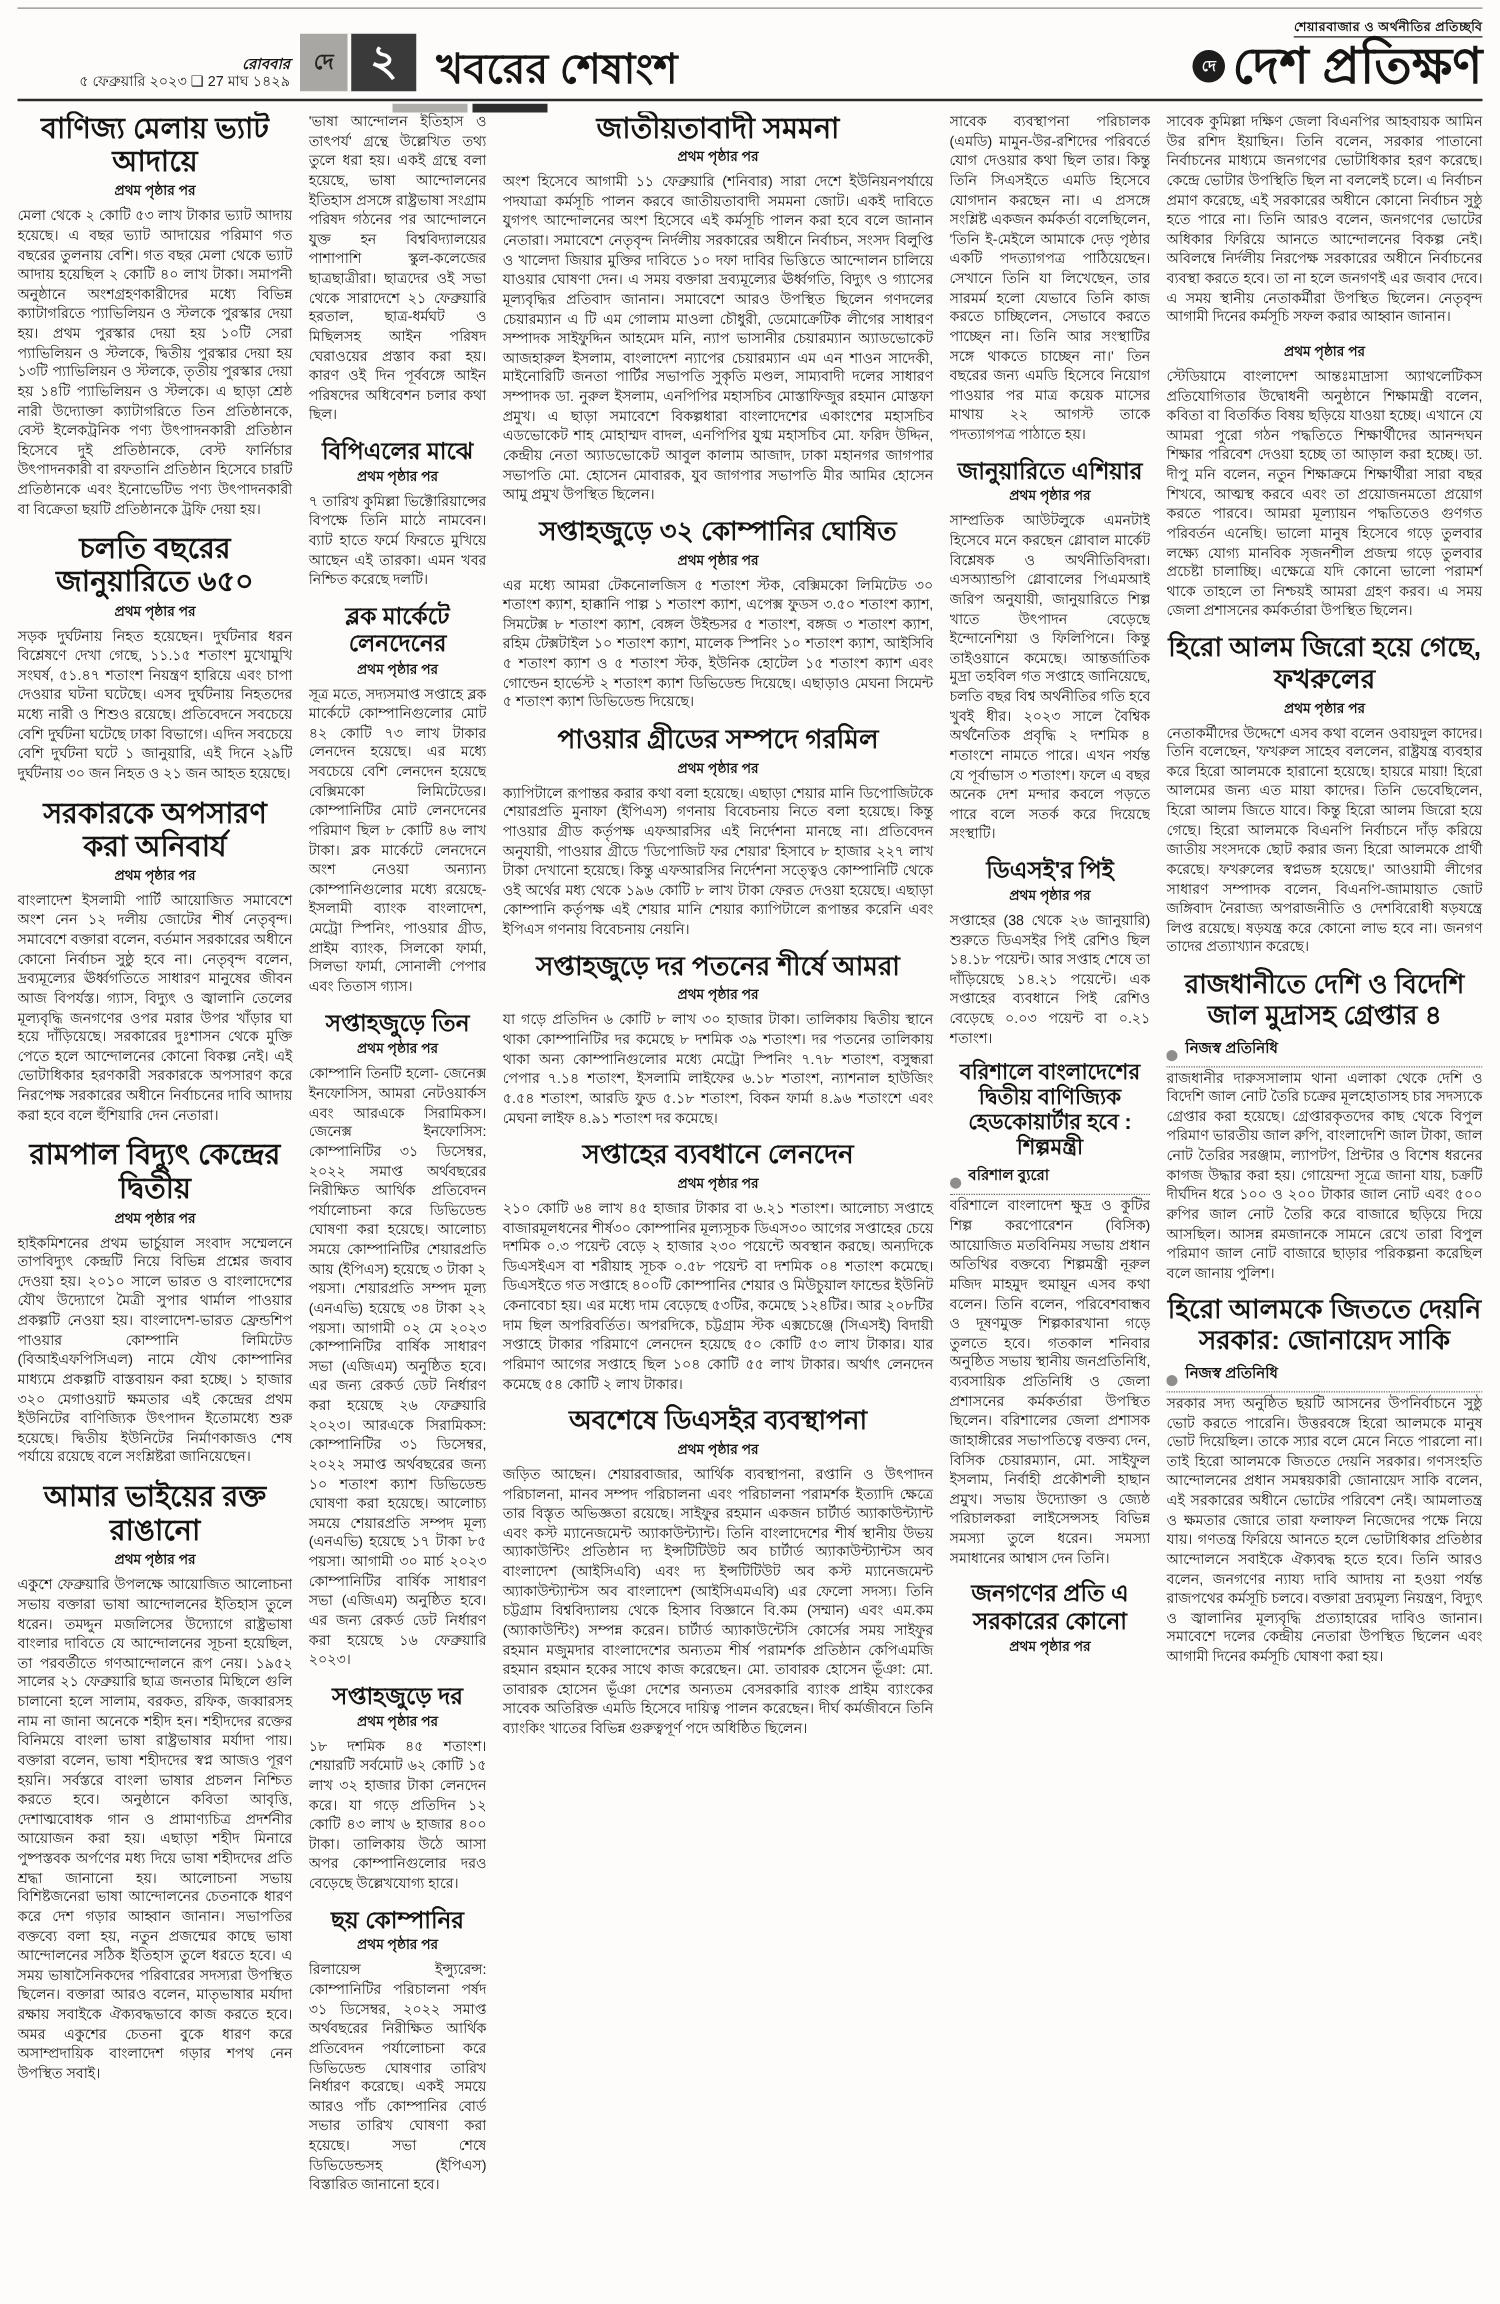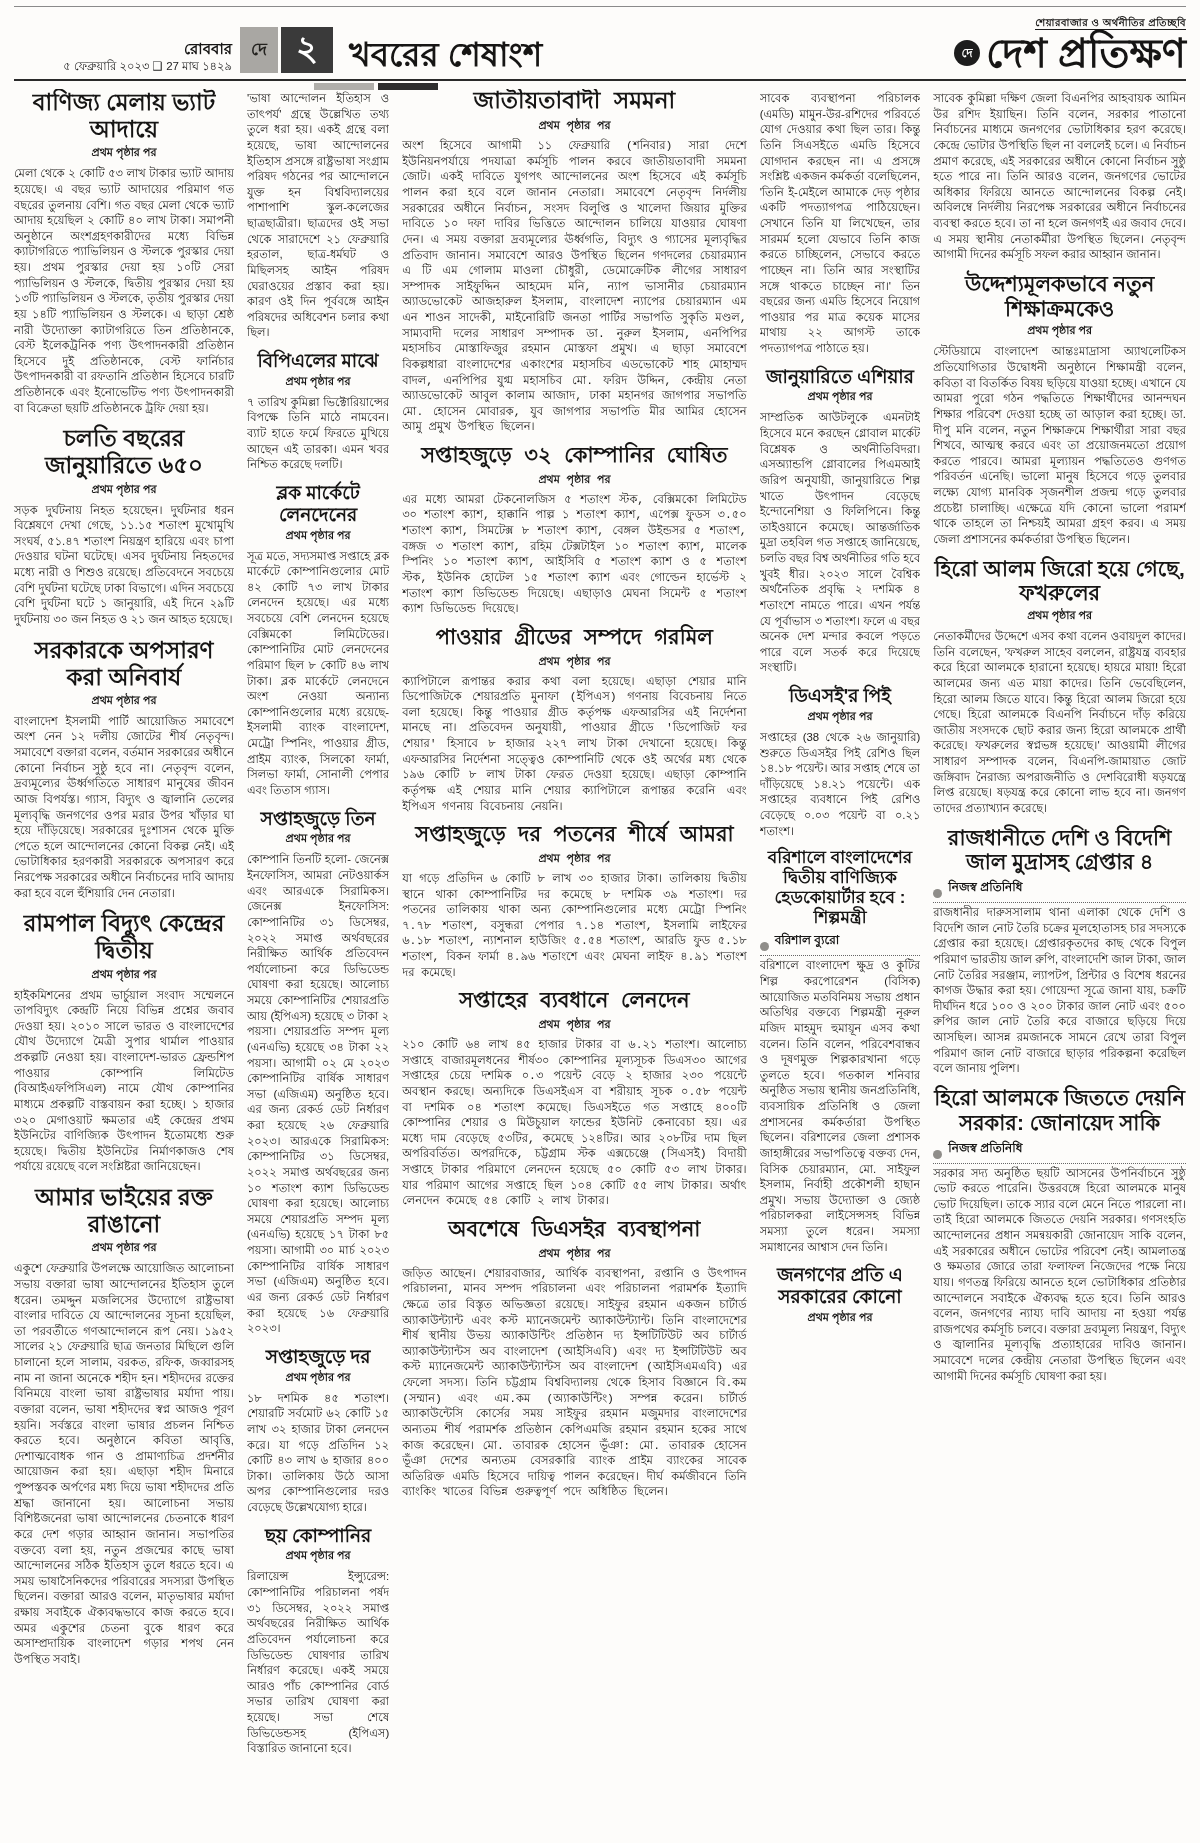--- a/index.html
+++ b/index.html
@@ -8,21 +8,21 @@
     background:#fdfcfa;color:#161514;box-sizing:border-box;
     padding:6px 14px 10px 14px;overflow:hidden;
     font-family:"Liberation Sans","DejaVu Sans",sans-serif;
   }
   .top-rule{border-top:1px solid #8a8a8a;height:2px;}
   .masthead{
     display:flex;align-items:flex-end;justify-content:flex-start;
     padding:4px 0 6px 0;border-bottom:2.5px solid #2a2a2a;position:relative;
   }
   .mh-left{width:218px;text-align:right;line-height:1.25;}
-  .mh-day{font-weight:bold;font-size:15px;}
+  .mh-day{font-weight:bold;font-size:12px;font-style:italic;}
   .mh-date{font-size:11.5px;color:#222;}
   .mh-badges{display:flex;align-items:stretch;margin:0 10px 0 8px;height:46px;}
   .badge-gray{
     width:38px;background:#a9a7a3;color:#23221f;display:flex;align-items:center;justify-content:center;
     font-weight:bold;font-size:17px;border-right:3px solid #fdfcfa;
   }
   .badge-dark{
     width:52px;background:#3a3a3a;color:#fff;display:flex;align-items:center;justify-content:center;
     font-weight:bold;font-size:34px;
   }
@@ -39,21 +39,21 @@
   .deco-black{width:60px;background:#2e2e2e;margin-left:4px;}
 
   .grid{
     display:grid;
     grid-template-columns:215fr 139fr 162fr 162fr 157fr 247fr;
     column-gap:13px;
     padding-top:8px;
     height:1745px;overflow:hidden;
   }
   .col{display:flex;flex-direction:column;gap:9px;overflow:hidden;min-width:0;}
-  .col-mid{grid-column:3/5;font-family:Liberation Mono, monospace;}
+  .col-mid{grid-column:3/5;}
   .article{flex:0 0 auto;}
   .hl{margin:0 0 1px 0;text-align:center;font-weight:bold;line-height:1.18;}
   .hl-xl{font-size:23px;}
   .hl-lg{font-size:21px;}
   .hl-md{font-size:18.5px;}
   .hl-sm{font-size:17px;}
   .kicker{text-align:center;font-size:11px;font-weight:bold;margin:1px 0 3px 0;}
   .byline{display:flex;align-items:flex-end;gap:6px;font-size:12px;font-weight:bold;margin:3px 0 2px 0;
           border-bottom:1px dotted #666;padding-bottom:4px;}
   .byline .dot{width:9px;height:9px;border-radius:50%;background:#8f8d89;flex:0 0 auto;}
@@ -212,21 +212,20 @@
         <h2 class="hl hl-md">জনগণের প্রতি এ সরকারের কোনো</h2>
         <div class="kicker">প্রথম পৃষ্ঠার পর</div>
       </section>
     </div>
 
     <div class="col">
       <section class="article cont-top">
         <p class="body">সাবেক কুমিল্লা দক্ষিণ জেলা বিএনপির আহবায়ক আমিন উর রশিদ ইয়াছিন। তিনি বলেন, সরকার পাতানো নির্বাচনের মাধ্যমে জনগণের ভোটাধিকার হরণ করেছে। কেন্দ্রে ভোটার উপস্থিতি ছিল না বললেই চলে। এ নির্বাচন প্রমাণ করেছে, এই সরকারের অধীনে কোনো নির্বাচন সুষ্ঠু হতে পারে না। তিনি আরও বলেন, জনগণের ভোটের অধিকার ফিরিয়ে আনতে আন্দোলনের বিকল্প নেই। অবিলম্বে নির্দলীয় নিরপেক্ষ সরকারের অধীনে নির্বাচনের ব্যবস্থা করতে হবে। তা না হলে জনগণই এর জবাব দেবে। এ সময় স্থানীয় নেতাকর্মীরা উপস্থিত ছিলেন। নেতৃবৃন্দ আগামী দিনের কর্মসূচি সফল করার আহ্বান জানান।</p>
       </section>
       <section class="article">
-        <h2 class="hl hl-lg">উদ্দেশ্যমূলকভাবে নতুন শিক্ষাক্রমকেও</h2>
         <div class="kicker">প্রথম পৃষ্ঠার পর</div>
         <p class="body">স্টেডিয়ামে বাংলাদেশ আন্তঃমাদ্রাসা অ্যাথলেটিকস প্রতিযোগিতার উদ্বোধনী অনুষ্ঠানে শিক্ষামন্ত্রী বলেন, কবিতা বা বিতর্কিত বিষয় ছড়িয়ে যাওয়া হচ্ছে। এখানে যে আমরা পুরো গঠন পদ্ধতিতে শিক্ষার্থীদের আনন্দঘন শিক্ষার পরিবেশ দেওয়া হচ্ছে তা আড়াল করা হচ্ছে। ডা. দীপু মনি বলেন, নতুন শিক্ষাক্রমে শিক্ষার্থীরা সারা বছর শিখবে, আত্মস্থ করবে এবং তা প্রয়োজনমতো প্রয়োগ করতে পারবে। আমরা মূল্যায়ন পদ্ধতিতেও গুণগত পরিবর্তন এনেছি। ভালো মানুষ হিসেবে গড়ে তুলবার লক্ষ্যে যোগ্য মানবিক সৃজনশীল প্রজন্ম গড়ে তুলবার প্রচেষ্টা চালাচ্ছি। এক্ষেত্রে যদি কোনো ভালো পরামর্শ থাকে তাহলে তা নিশ্চয়ই আমরা গ্রহণ করব। এ সময় জেলা প্রশাসনের কর্মকর্তারা উপস্থিত ছিলেন।</p>
       </section>
       <section class="article">
         <h2 class="hl hl-lg">হিরো আলম জিরো হয়ে গেছে, ফখরুলের</h2>
         <div class="kicker">প্রথম পৃষ্ঠার পর</div>
         <p class="body">নেতাকর্মীদের উদ্দেশে এসব কথা বলেন ওবায়দুল কাদের। তিনি বলেছেন, 'ফখরুল সাহেব বললেন, রাষ্ট্রযন্ত্র ব্যবহার করে হিরো আলমকে হারানো হয়েছে। হায়রে মায়া! হিরো আলমের জন্য এত মায়া কাদের। তিনি ভেবেছিলেন, হিরো আলম জিতে যাবে। কিন্তু হিরো আলম জিরো হয়ে গেছে। হিরো আলমকে বিএনপি নির্বাচনে দাঁড় করিয়ে জাতীয় সংসদকে ছোট করার জন্য হিরো আলমকে প্রার্থী করেছে। ফখরুলের স্বপ্নভঙ্গ হয়েছে।' আওয়ামী লীগের সাধারণ সম্পাদক বলেন, বিএনপি-জামায়াত জোট জঙ্গিবাদ নৈরাজ্য অপরাজনীতি ও দেশবিরোধী ষড়যন্ত্রে লিপ্ত রয়েছে। ষড়যন্ত্র করে কোনো লাভ হবে না। জনগণ তাদের প্রত্যাখ্যান করেছে।</p>
       </section>
       <section class="article">
         <h2 class="hl hl-lg">রাজধানীতে দেশি ও বিদেশি জাল মুদ্রাসহ গ্রেপ্তার ৪</h2>

